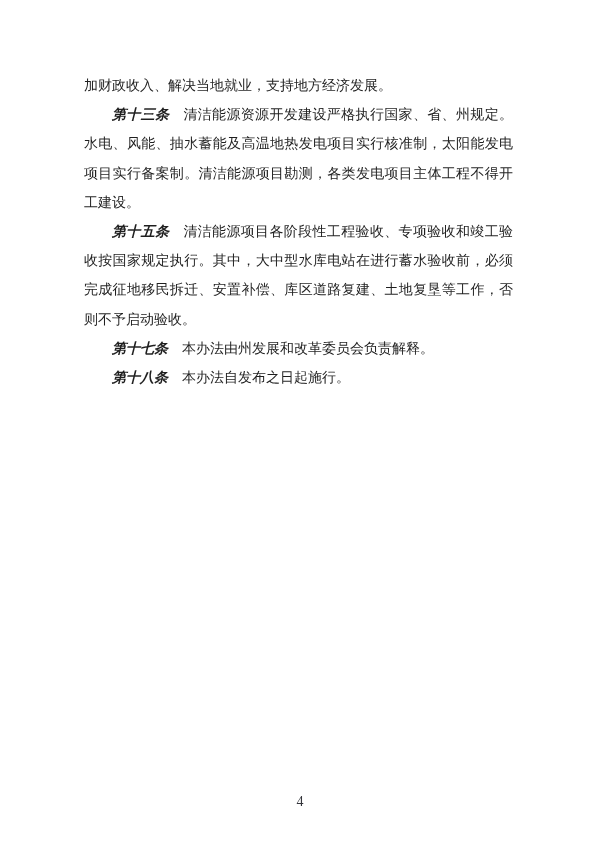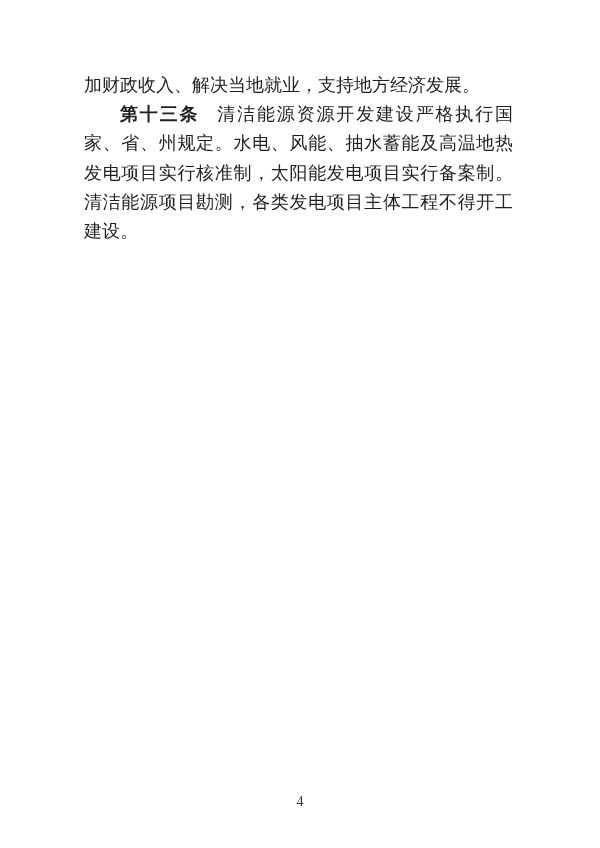--- a/index.html
+++ b/index.html
@@ -14,50 +14,54 @@
     width: 600px;
     height: 848px;
     background: #ffffff;
     overflow: hidden;
   }
   .text-block {
     position: absolute;
     left: 84px;
     top: 71px;
     width: 429px;
-    font-size: 18px;
+    font-size: 14px;
     line-height: 29.2px;
     color: #1f1f1f;
     text-align: justify;
     text-justify: inter-character;
     letter-spacing: 0;
   }
   .para {
     margin: 0;
     padding: 0;
   }
   .para.indent { text-indent: 2em; }
   .article-label {
     font-family: "Liberation Sans", "DejaVu Sans", sans-serif;
     font-weight: 700;
     margin-right: 1em;
+    font-style: italic;
   }
   .page-number {
     position: absolute;
     left: 0;
     right: 0;
     top: 794px;
     text-align: center;
     font-size: 14px;
     color: #33343a;
     font-family: "Liberation Serif", "DejaVu Serif", serif;
   }
 </style>
 </head>
 <body>
 
 <div class="page" style="background: rgb(255, 255, 255);">
   <div class="text-block" style="color: rgb(31, 31, 31);">
       <p class="para"><span>加财政收入、解决当地就业，支持地方经济发展。</span></p>
       <p class="para indent"><span class="article-label">第十三条</span><span>清洁能源资源开发建设严格执行国家、省、州规定。水电、风能、抽水蓄能及高温地热发电项目实行核准制，太阳能发电项目实行备案制。清洁能源项目勘测，各类发电项目主体工程不得开工建设。</span></p>
+      <p class="para indent"><span class="article-label">第十五条</span><span>清洁能源项目各阶段性工程验收、专项验收和竣工验收按国家规定执行。其中，大中型水库电站在进行蓄水验收前，必须完成征地移民拆迁、安置补偿、库区道路复建、土地复垦等工作，否则不予启动验收。</span></p>
+      <p class="para indent"><span class="article-label">第十七条</span><span>本办法由州发展和改革委员会负责解释。</span></p>
+      <p class="para indent"><span class="article-label">第十八条</span><span>本办法自发布之日起施行。</span></p>
     </div>
   <div class="page-number">4</div>
 </div>
 
 </body></html>

